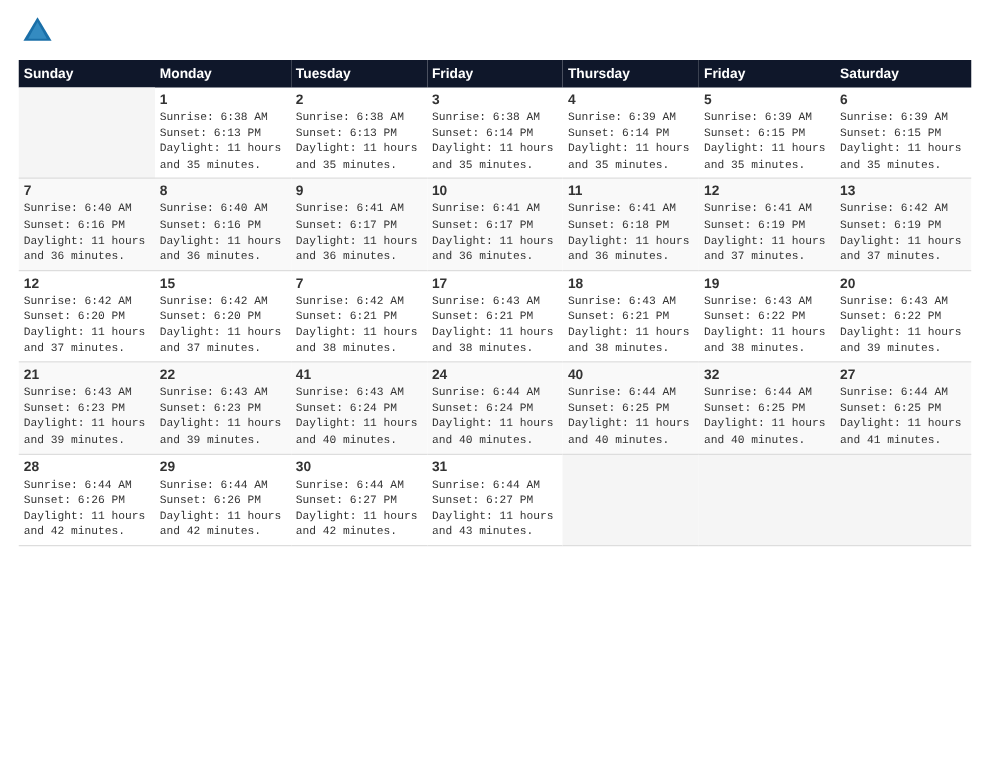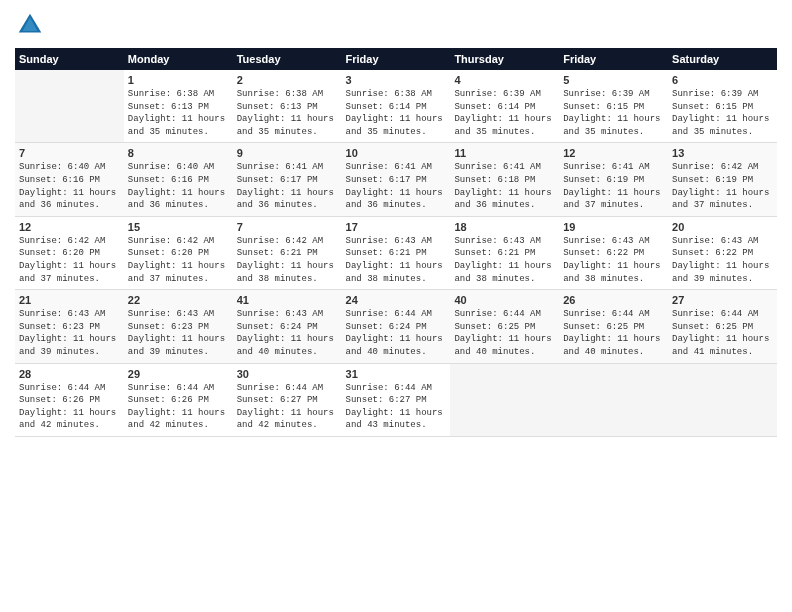--- a/index.html
+++ b/index.html
@@ -286,21 +286,21 @@
           Sunrise: 6:44 AM<br>Sunset: 6:24 PM<br>Daylight: 11 hours and 40 minutes.
         </div>
           </td>
           <td>
             <span class="day-number">40</span>
         <div class="day-info">
           Sunrise: 6:44 AM<br>Sunset: 6:25 PM<br>Daylight: 11 hours and 40 minutes.
         </div>
           </td>
           <td>
-            <span class="day-number">26</span>
+            <span class="day-number">32</span>
         <div class="day-info">
           Sunrise: 6:44 AM<br>Sunset: 6:25 PM<br>Daylight: 11 hours and 40 minutes.
         </div>
           </td>
           <td>
             <span class="day-number">27</span>
         <div class="day-info">
           Sunrise: 6:44 AM<br>Sunset: 6:25 PM<br>Daylight: 11 hours and 41 minutes.
         </div>
           </td>

